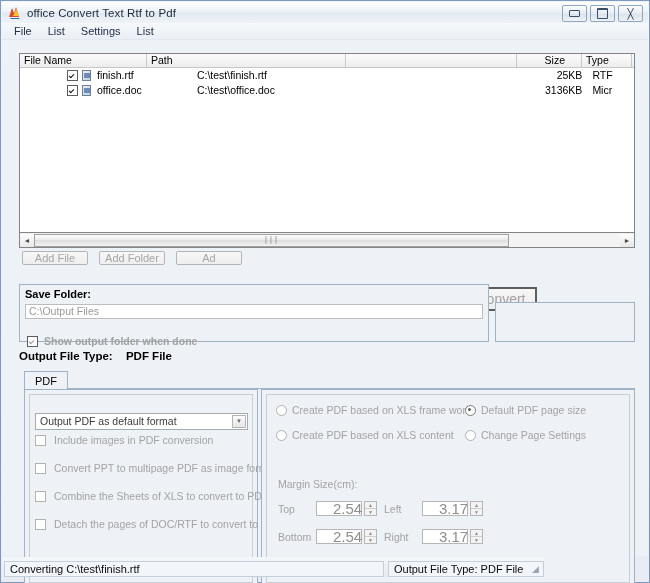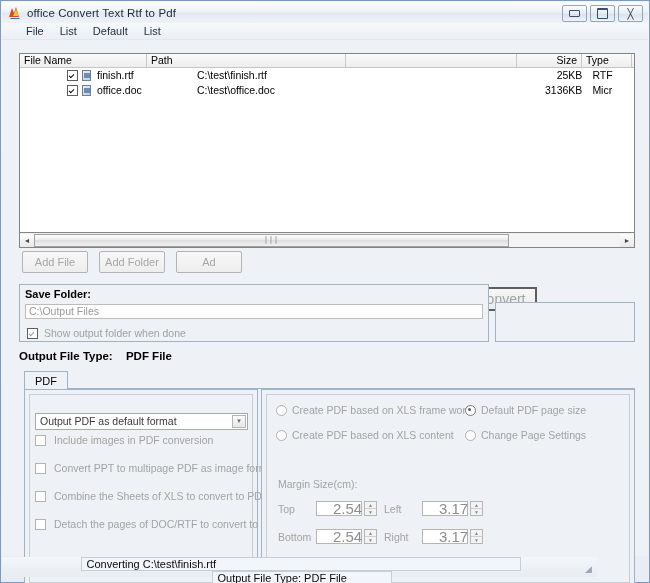--- a/index.html
+++ b/index.html
@@ -31,21 +31,21 @@
     font-size:9px;color:#2b3e52;line-height:1;
   }
   .wb span{display:block;}
   .glyph-min{width:9px;height:5px;border:1px solid #39506a;border-radius:1px;}
   .glyph-max{width:9px;height:8px;border:1px solid #39506a;border-top-width:2px;border-radius:1px;}
   .glyph-close{font-size:10px;font-family:"DejaVu Sans",sans-serif;}
   
   .menubar{
     position:absolute;left:1px;top:22px;width:646px;height:17px;
     background:linear-gradient(180deg,#f6f8fb 0%,#eaeff5 100%);
-    display:flex;align-items:center;padding-left:16px;box-sizing:border-box;
+    display:flex;align-items:center;padding-left:4px;box-sizing:border-box;
     border-bottom:1px solid #e2e8ef;
   }
   .menu-item{padding:1px 8px;font-size:11px;color:#213247;}
   
   .client{
     position:absolute;left:1px;top:39px;width:646px;height:516px;
     background:#eef1f5;
   }
   
   .listwrap{
@@ -54,21 +54,21 @@
   }
   .lv-head{
     height:14px;display:flex;
     background:linear-gradient(180deg,#fbfbfb 0%,#ededed 100%);
     border-bottom:1px solid #c6c6c6;box-sizing:border-box;
   }
   .lv-th{
     font-size:10.5px;color:#000;padding-left:4px;line-height:13px;
     border-right:1px solid #c8c8c8;box-sizing:border-box;overflow:hidden;white-space:nowrap;
   }
-  .lv-th.num{text-align:right;padding-right:4px;}
+  .lv-th.num{text-align:right;padding-right:16px;}
   .lv-row{height:15px;display:flex;align-items:center;font-size:10.5px;padding-left:44px;}
   .lv-cell{padding-left:4px;box-sizing:border-box;overflow:hidden;white-space:nowrap;line-height:15px;}
   .lv-cell.num{text-align:right;padding-right:6px;}
   .cbx{
     width:9px;height:9px;border:1px solid #5d5d5d;background:#fff;
     display:inline-block;position:relative;margin-left:3px;margin-right:3px;flex:0 0 auto;
   }
   .cbx.checked:after{
     content:"";position:absolute;left:1px;top:3px;width:4px;height:2px;
     border-left:1.6px solid #111;border-bottom:1.6px solid #111;
@@ -100,21 +100,21 @@
   .sb-thumb{
     position:absolute;left:0;top:0;height:13px;width:81%;
     background:linear-gradient(180deg,#fdfdfd 0%,#ebebeb 45%,#dedede 50%,#f2f2f2 100%);
     border:1px solid #a0a0a0;box-sizing:border-box;
     display:flex;align-items:center;justify-content:center;
   }
   .grip{font-size:8px;color:#7d7d7d;letter-spacing:1px;line-height:1;}
   
   .btnrow{position:absolute;left:20px;top:211px;display:flex;gap:11px;}
   .btn{
-    width:66px;height:22px;box-sizing:border-box;
+    width:66px;height:14px;box-sizing:border-box;
     border:1px solid #b4b4b4;border-radius:2px;
     background:linear-gradient(180deg,#f7f7f7 0%,#eeeeee 100%);
     color:#a6a6a6;font-size:11px;display:flex;align-items:center;justify-content:center;
   }
   .convert-btn{
     position:absolute;left:463px;top:247px;width:72px;height:24px;box-sizing:border-box;
     border:2px solid #5e5e5e;background:linear-gradient(180deg,#f6f6f6,#ececec);
     color:#a2a2a2;font-size:14px;display:flex;align-items:center;justify-content:center;
   }
   
@@ -124,21 +124,21 @@
   }
   #save-group{left:17px;top:244px;width:470px;height:58px;}
   .grp-title{
     position:absolute;left:5px;top:3px;font-size:11px;font-weight:bold;color:#000;
   }
   .txtfield{
     position:absolute;left:5px;top:19px;width:458px;height:15px;box-sizing:border-box;
     background:#fff;border:1px solid #bdbdbd;color:#9a9a9a;font-size:10.5px;
     line-height:13px;padding-left:3px;
   }
-  .chkline{position:absolute;left:7px;top:42px;display:flex;align-items:center;}
+  .chkline{position:absolute;left:7px;top:50px;display:flex;align-items:center;font-weight:bold;}
   .chkline .cbx{margin-left:0;}
   .chkline .lbl{font-size:10.5px;color:#a1a1a1;margin-left:3px;}
   .cbx.grey:after{border-color:#9b9b9b;}
   .oft{position:absolute;left:17px;top:310px;font-size:11.5px;font-weight:bold;color:#000;}
   .oft .val{margin-left:10px;}
   
   .tabstrip{position:absolute;left:22px;top:331px;width:611px;height:18px;}
   .tab{
     position:absolute;left:0;top:0;width:44px;height:18px;box-sizing:border-box;
     background:#eef1f5;border:1px solid #9fb3c6;border-bottom:none;
@@ -193,23 +193,23 @@
     width:13px;height:15px;box-sizing:border-box;margin-left:2px;
     display:flex;flex-direction:column;border:1px solid #b6b6b6;background:#f3f3f3;
   }
   .spin-btns div{
     flex:1 1 50%;display:flex;align-items:center;justify-content:center;
     font-size:5px;color:#8b8b8b;line-height:1;
   }
   .spin-btns div:first-child{border-bottom:1px solid #cfcfcf;}
   
   .statusbar{
-    position:absolute;left:1px;top:556px;width:595px;height:20px;
+    position:absolute;left:1px;top:556px;width:542px;height:20px;
     background:linear-gradient(180deg,#f4f7fa,#e7ecf2);
-    display:flex;align-items:center;flex-direction:column;
+    display:flex;align-items:flex-end;
   }
   .sb-panel{
     height:16px;box-sizing:border-box;border:1px solid #c4cfdb;background:#f2f5f9;
     display:flex;align-items:center;padding-left:5px;font-size:11px;color:#0a0a0a;
   }
   #status-left{margin-left:2px;width:440px;}
   #status-right{margin-left:4px;width:180px;}
   .resize-grip{
     position:absolute;right:2px;bottom:1px;width:13px;height:13px;
     font-size:9px;color:#9aa7b4;line-height:13px;text-align:center;
@@ -266,21 +266,21 @@
         </div>
       <div class="wb">
           <span class="glyph-close">╳</span>
         </div>
     </div>
   </div>
 
   <div class="menubar">
     <div class="menu-item">File</div>
     <div class="menu-item">List</div>
-    <div class="menu-item">Default</div>
+    <div class="menu-item">Settings</div>
     <div class="menu-item">List</div>
   </div>
 
   <div class="client">
 
     <div class="listwrap">
       <div class="lv-head">
         <div class="lv-th" style="width:127px">File Name</div>
         <div class="lv-th" style="width:199px">Path</div>
         <div class="lv-th" style="width:171px"></div>

